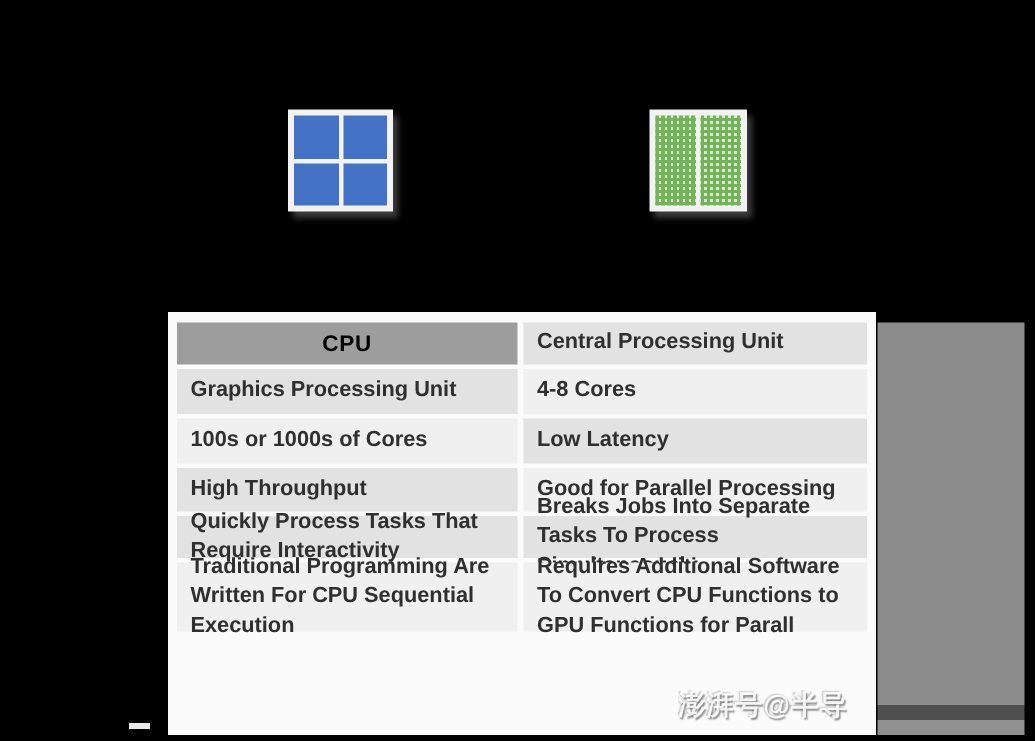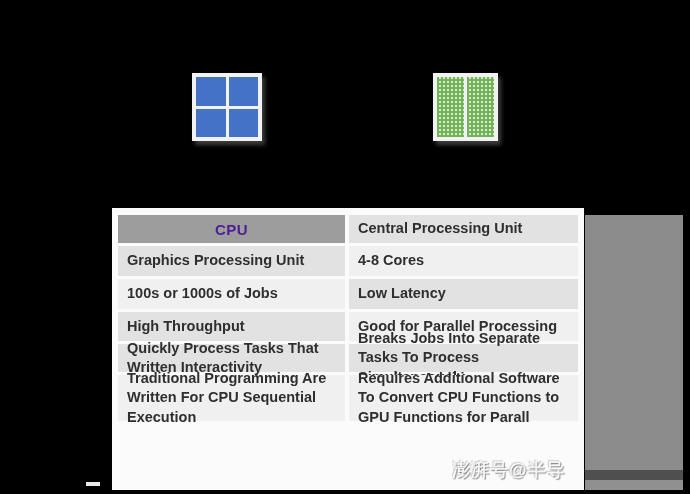--- a/index.html
+++ b/index.html
@@ -38,21 +38,21 @@
     background:#fbfbfb;box-sizing:border-box;
     padding:7px 6px 4px 6px;
   }
   .cmp-table{
     display:grid;
     grid-template-columns:227px 1fr;
     grid-template-rows:28px 30px 30px 29px 28px 46px 62px;
     column-gap:4px;row-gap:3px;
   }
   .hcell{
-    background:#9d9d9d;color:#4c1d95;font-weight:bold;font-size:15px;
+    background:#9d9d9d;color:#000000;font-weight:bold;font-size:15px;
     display:flex;align-items:center;justify-content:center;letter-spacing:.5px;
   }
   .cell{
     font-size:14.5px;font-weight:600;color:#2f2f2f;line-height:19.5px;
     display:flex;align-items:center;box-sizing:border-box;
     padding:2px 6px 2px 9px;
   }
   .row-dark{background:#e2e2e2;}
   .row-light{background:#f0f0f0;}
   
@@ -87,28 +87,28 @@
 </div>
 
 <div class="table-wrap">
   <div class="cmp-table">
     <div class="hcell">CPU</div>
 
     <div class="cell row-dark">Central Processing Unit</div>
     <div class="cell row-dark">Graphics Processing Unit</div>
 
     <div class="cell row-light">4-8 Cores</div>
-    <div class="cell row-light">100s or 1000s of Jobs</div>
+    <div class="cell row-light">100s or 1000s of Cores</div>
 
     <div class="cell row-dark">Low Latency</div>
     <div class="cell row-dark">High Throughput</div>
 
     <div class="cell row-light">Good for Parallel Processing</div>
 
-    <div class="cell row-dark">Quickly Process Tasks That Written Interactivity</div>
+    <div class="cell row-dark">Quickly Process Tasks That Require Interactivity</div>
     <div class="cell row-dark">Breaks Jobs Into Separate Tasks To Process Simultaneously</div>
 
     <div class="cell row-light">Traditional Programming Are Written For CPU Sequential Execution</div>
     <div class="cell row-light">Requires Additional Software To Convert CPU Functions to GPU Functions for Parall</div>
   </div>
 </div>
 
 <div class="side-panel"></div>
 <div class="side-strip-dark"></div>
 <div class="side-strip-mid"></div>

